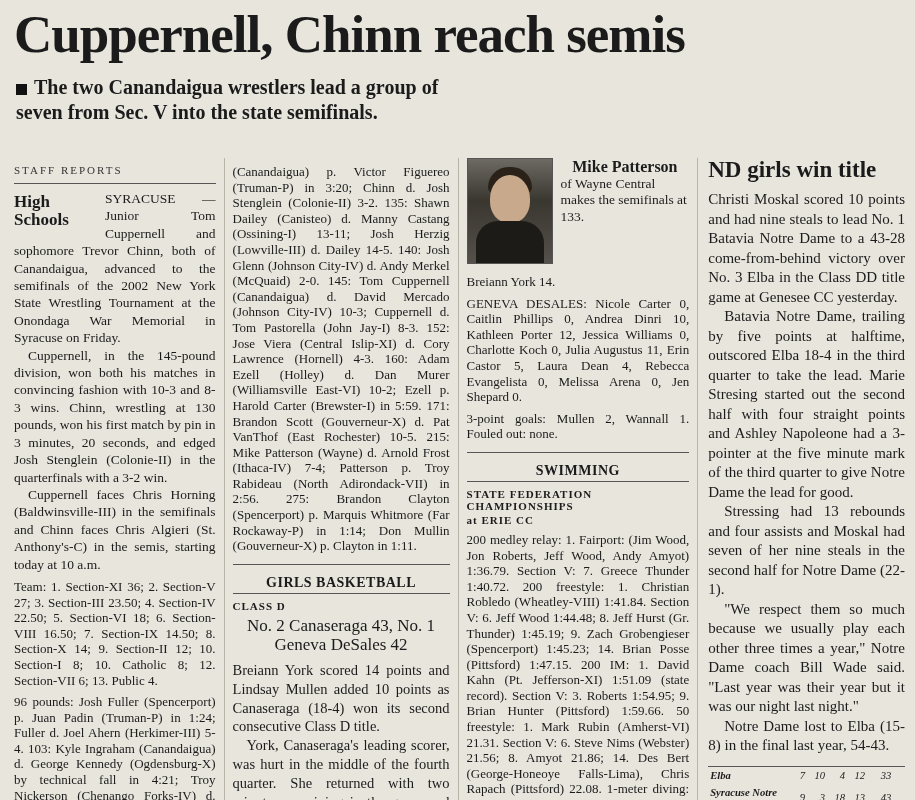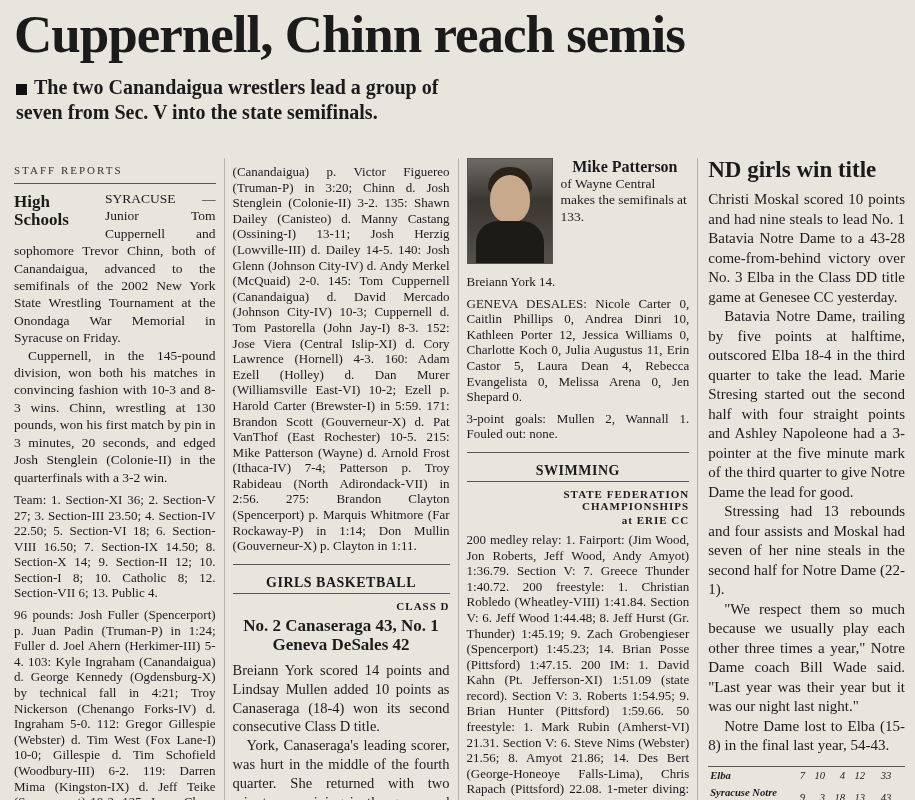--- a/index.html
+++ b/index.html
@@ -80,28 +80,28 @@
 
   .secthead{
     text-align:center;
     font-weight:bold;
     font-size:14px;
     letter-spacing:.5px;
     margin:10px 0 2px 0;
     font-family:Liberation Serif, serif;
   }
   .subhead{
-    text-align:right;
+    text-align:left;
     font-weight:bold;
     font-size:11px;
     letter-spacing:1px;
     margin:2px 0 4px 0;
   }
   .gamehead{
-    font-weight:bold;
+    font-weight:normal;
     font-size:17px;
     line-height:1.15;
     text-align:center;
     margin:4px 0 6px 0;
   }
   .bodybig{font-size:14.5px;line-height:1.3;text-indent:14px;text-align:justify;}
   .bodybig.first{text-indent:0;}
 
   .photo{
     width:84px;height:104px;
@@ -158,20 +158,21 @@
   <div class="cols">
 
     <div class="col c1">
       <div class="staffreports">STAFF REPORTS</div>
       <div class="rule"></div>
       <div class="dropwrap">
         <div class="bigcap">High Schools</div>
         <p class="first">SYRACUSE — Junior Tom Cuppernell and sophomore Trevor Chinn, both of Canandaigua, advanced to the semifinals of the 2002 New York State Wrestling Tournament at the Onondaga War Memorial in Syracuse on Friday.</p>
       </div>
       <p>Cuppernell, in the 145-pound division, won both his matches in convincing fashion with 10-3 and 8-3 wins. Chinn, wrestling at 130 pounds, won his first match by pin in 3 minutes, 20 seconds, and edged Josh Stenglein (Colonie-II) in the quarterfinals with a 3-2 win.</p>
+      <p>Cuppernell faces Chris Horning (Baldwinsville-III) in the semifinals and Chinn faces Chris Algieri (St. Anthony's-C) in the semis, starting today at 10 a.m.</p>
       <div class="agate">Team: 1. Section-XI 36; 2. Section-V 27; 3. Section-III 23.50; 4. Section-IV 22.50; 5. Section-VI 18; 6. Section-VIII 16.50; 7. Section-IX 14.50; 8. Section-X 14; 9. Section-II 12; 10. Section-I 8; 10. Catholic 8; 12. Section-VII 6; 13. Public 4.</div>
       <div class="agate">96 pounds: Josh Fuller (Spencerport) p. Juan Padin (Truman-P) in 1:24; Fuller d. Joel Ahern (Herkimer-III) 5-4.  103: Kyle Ingraham (Canandaigua) d. George Kennedy (Ogdensburg-X) by technical fall in 4:21; Troy Nickerson (Chenango Forks-IV) d. Ingraham 5-0.  112: Gregor Gillespie (Webster) d. Tim West (Fox Lane-I) 10-0; Gillespie d. Tim Schofield (Woodbury-III) 6-2.  119: Darren Mima (Kingston-IX) d. Jeff Teike (Spencerport) 10-2.  125: Jason Chase (Rush-Henrietta) d. Eric Decker (Unatego-IV) 3-0.  130: Trevor Chinn</div>
     </div>
 
     <div class="col c2">
       <div class="agate">(Canandaigua) p. Victor Figuereo (Truman-P) in 3:20; Chinn d. Josh Stenglein (Colonie-II) 3-2.  135: Shawn Dailey (Canisteo) d. Manny Castang (Ossining-I) 13-11; Josh Herzig (Lowville-III) d. Dailey 14-5.  140: Josh Glenn (Johnson City-IV) d. Andy Merkel (McQuaid) 2-0.  145: Tom Cuppernell (Canandaigua) d. David Mercado (Johnson City-IV) 10-3; Cuppernell d. Tom Pastorella (John Jay-I) 8-3.  152: Jose Viera (Central Islip-XI) d. Cory Lawrence (Hornell) 4-3.  160: Adam Ezell (Holley) d. Dan Murer (Williamsville East-VI) 10-2; Ezell p. Harold Carter (Brewster-I) in 5:59.  171: Brandon Scott (Gouverneur-X) d. Pat VanThof (East Rochester) 10-5.  215: Mike Patterson (Wayne) d. Arnold Frost (Ithaca-IV) 7-4; Patterson p. Troy Rabideau (North Adirondack-VII) in 2:56.  275: Brandon Clayton (Spencerport) p. Marquis Whitmore (Far Rockaway-P) in 1:14; Don Mullin (Gouverneur-X) p. Clayton in 1:11.</div>
 
       <div class="rule" style="margin-top:10px"></div>
       <div class="secthead">GIRLS BASKETBALL</div>
       <div class="rule"></div>

